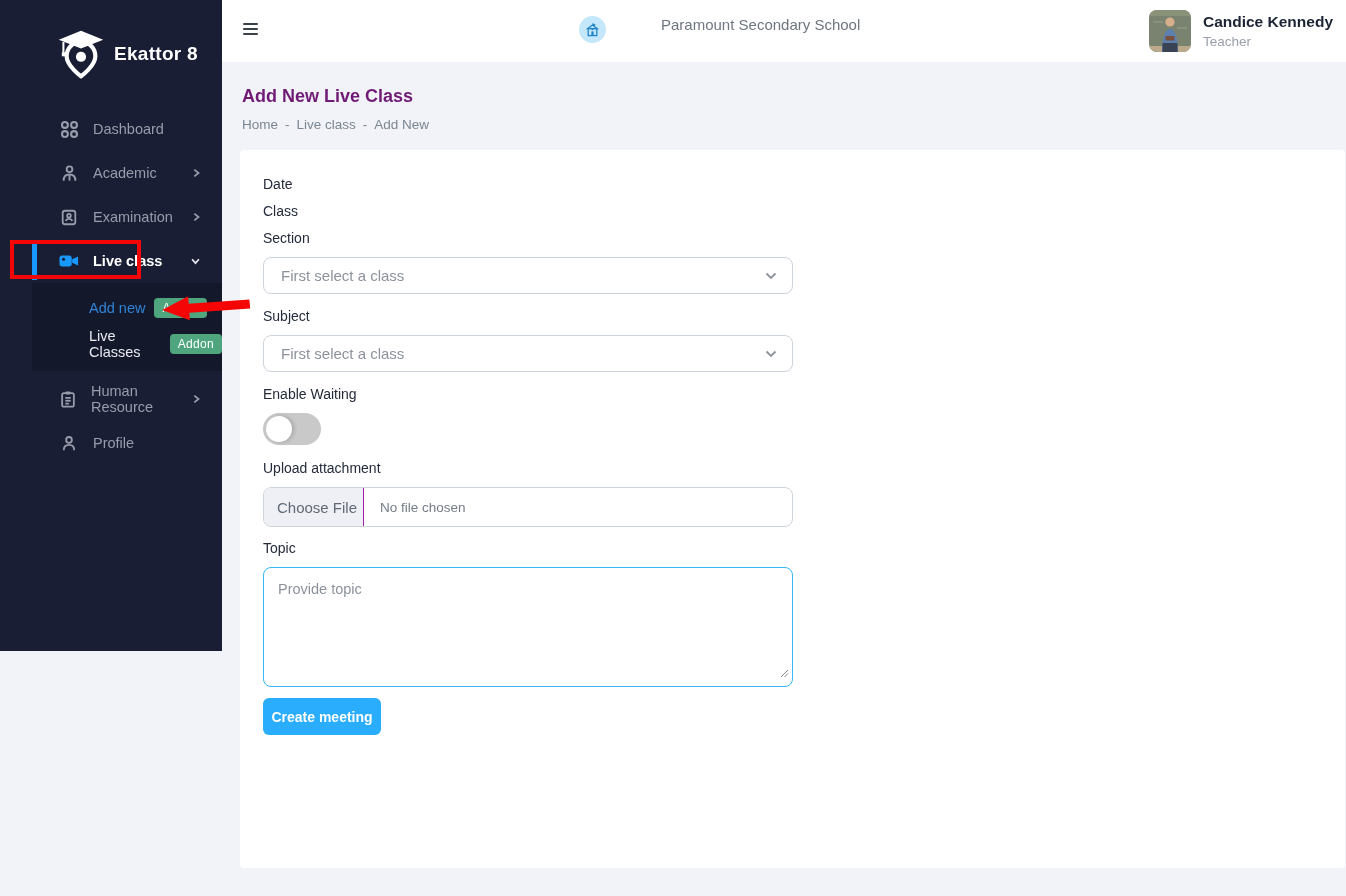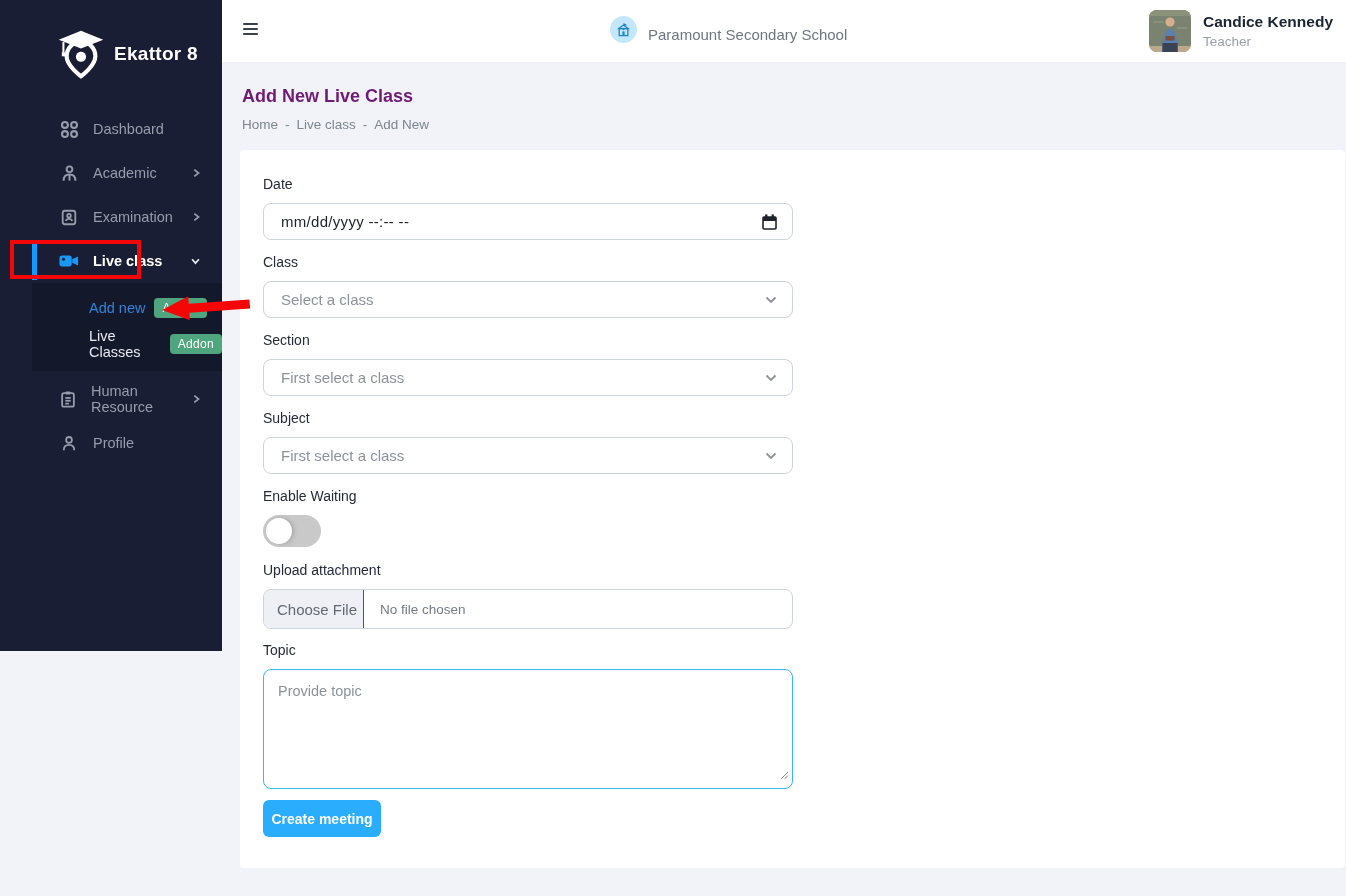--- a/index.html
+++ b/index.html
@@ -25,21 +25,21 @@
   .sub-item.sub-active { color:#3083D8; }
   .sub-item.sub-normal { color:#E8EAF0; }
   .badge { margin-left:9px; background:#4FA57D; color:#fff; font-size:12px; font-weight:normal;
     padding:3px 8px; border-radius:4px; letter-spacing:.3px; }
   .nav-gap { height:6px; }
 
   
   .header { position:absolute; left:222px; top:0; width:1124px; height:62px; background:#fff; z-index:1; }
   .hamburger { position:absolute; left:21px; top:23px; width:15px; cursor:pointer; }
   .hamburger div { height:2px; background:#3A4149; margin-bottom:3px; border-radius:1px; }
-  .school { position:absolute; left:388px; top:16px; display:flex; align-items:flex-end; }
+  .school { position:absolute; left:357px; top:16px; display:flex; align-items:flex-start;gap:44px; }
   .school-ic { width:27px; height:27px; border-radius:50%; background:#C5E7FB;
     display:flex; align-items:center; justify-content:center; }
   .school-name { margin-left:11px; color:#6E7680; font-size:15px; }
   .userbox { position:absolute; right:13px; top:10px; display:flex; align-items:center; }
   .avatar { width:42px; height:42px; border-radius:8px; overflow:hidden; }
   .user-meta { margin-left:12px; }
   .user-name { color:#1B2433; font-size:15.5px; font-weight:bold; }
   .user-role { color:#9AA0AB; font-size:13.5px; margin-top:3px; }
 
   
@@ -255,41 +255,22 @@
   <span>-</span>
   <span>Live class</span>
   <span>-</span>
   <span>Add New</span>
 </div>
 
 <div class="card">
   <div class="form">
 
     <div class="f-label">Date</div>
-    <div class="ctrl">
-      <span class="date-text">mm/dd/yyyy --:-- --</span>
-      <span class="right-ic">
-        <svg width="15" height="16" viewBox="0 0 15 16">
-          <rect x="1" y="3" width="13" height="12" rx="1" fill="none" stroke="#1E232B" stroke-width="1.6"></rect>
-          <rect x="1" y="3" width="13" height="4" fill="#1E232B"></rect>
-          <rect x="3.2" y="0.4" width="2.2" height="3.4" fill="#1E232B"></rect>
-          <rect x="9.6" y="0.4" width="2.2" height="3.4" fill="#1E232B"></rect>
-          </svg>
-      </span>
-    </div>
 
     <div class="f-label">Class</div>
-    <div class="ctrl">
-      <span class="ph">Select a class</span>
-      <span class="right-ic">
-        <svg width="12" height="8" viewBox="0 0 12 8">
-            <polyline points="1.5,1.5 6,6 10.5,1.5" fill="none" stroke="#8C929C" stroke-width="1.8"></polyline>
-          </svg>
-      </span>
-    </div>
 
     <div class="f-label">Section</div>
     <div class="ctrl">
       <span class="ph">First select a class</span>
       <span class="right-ic">
         <svg width="12" height="8" viewBox="0 0 12 8">
             <polyline points="1.5,1.5 6,6 10.5,1.5" fill="none" stroke="#8C929C" stroke-width="1.8"></polyline>
           </svg>
       </span>
     </div>

